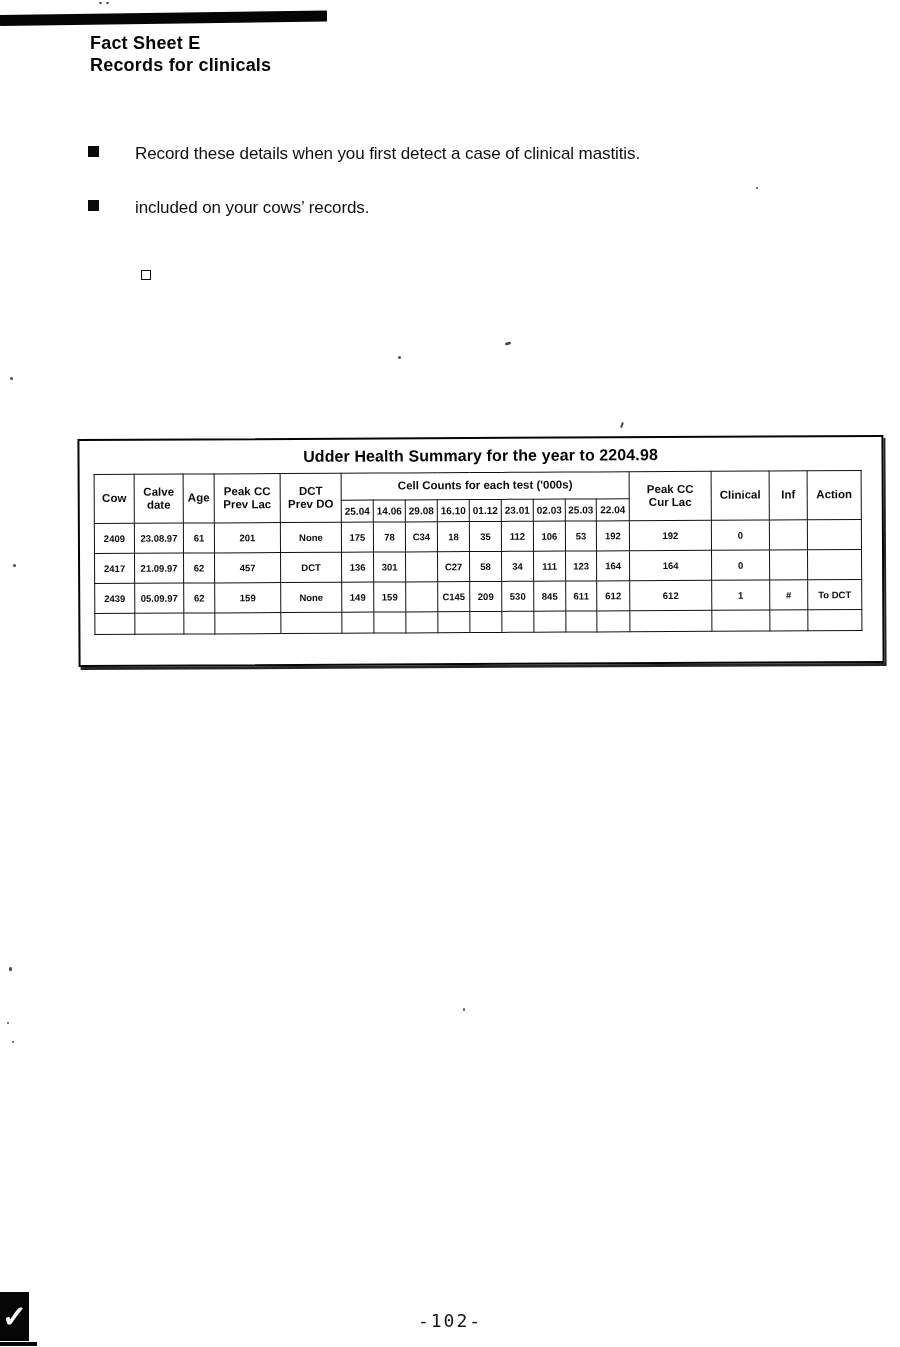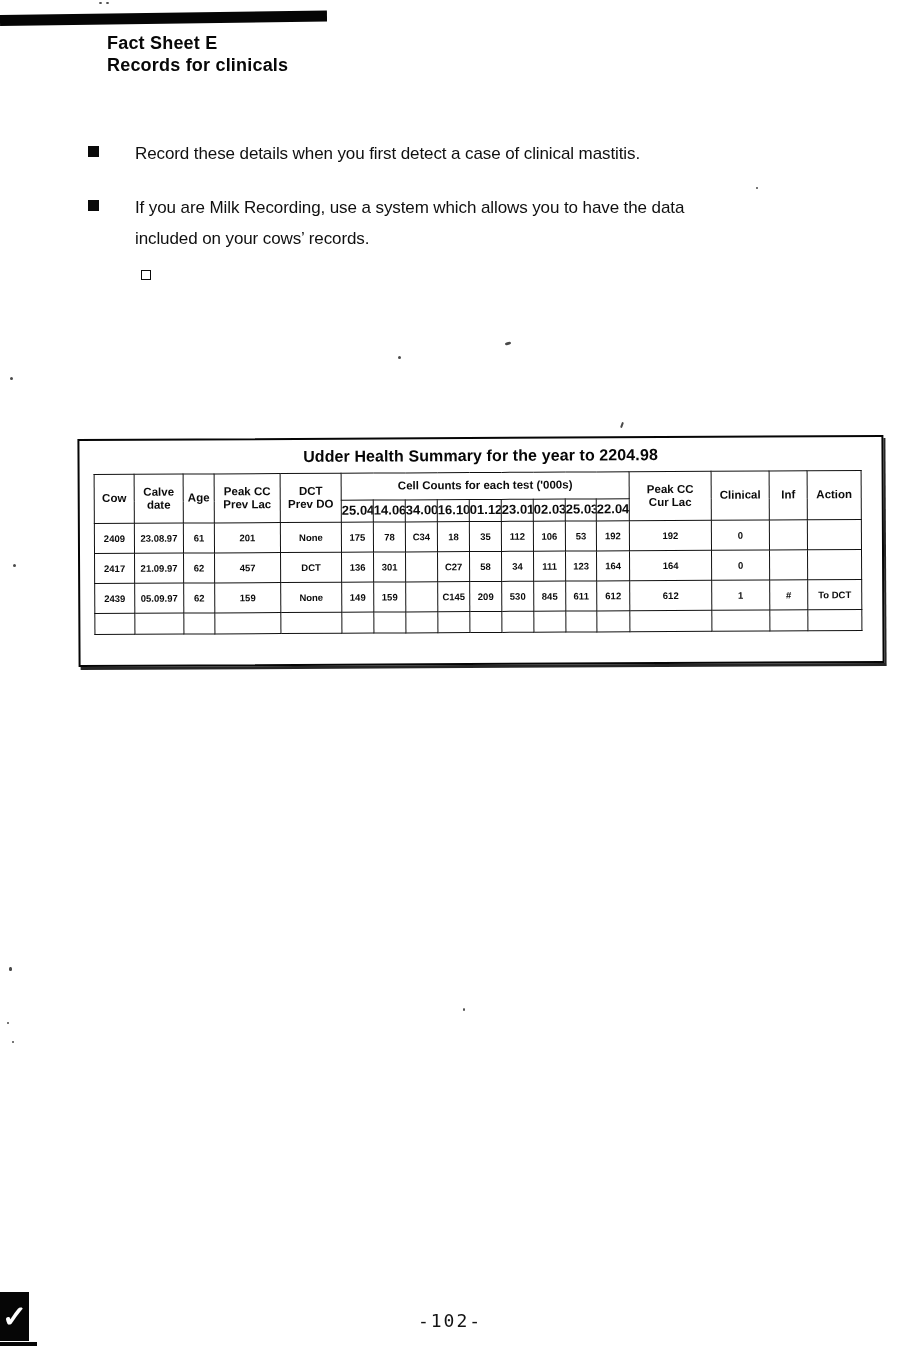--- a/index.html
+++ b/index.html
@@ -15,21 +15,21 @@
   
   .top-bar{
     position:absolute;left:0;top:15px;width:327px;height:11px;
     background:#050505;
     transform:rotate(-0.8deg);transform-origin:left center;
   }
   
   .fact-head{
     position:absolute;left:90px;top:32px;
     font-weight:bold;font-size:18px;line-height:22px;
-    letter-spacing:0.2px;color:#070707;margin-left:17px;
+    letter-spacing:0.2px;color:#070707;
   }
   
   .bullet-sq{
     position:absolute;width:11px;height:11px;background:#0a0a0a;
   }
   .open-sq{
     position:absolute;width:8px;height:8px;background:#fff;border:1.8px solid #0a0a0a;
   }
   .body-text{
     position:absolute;left:135px;
@@ -59,21 +59,21 @@
   table.udder th, table.udder td{
     border:1.4px solid #111;
     padding:0;margin:0;
     text-align:center;vertical-align:middle;
     color:#0b0b0b;overflow:hidden;
   }
   table.udder th{
     font-size:11.5px;font-weight:bold;line-height:1.15;
     white-space:pre-line;
   }
-  tr.date-row th{font-size:13px;height:21px;}
+  tr.date-row th{font-size:10px;height:21px;}
   tr.main-head th{height:26px;}
   tr.data-row td{height:29px;font-size:9.5px;font-weight:bold;}
   tr.empty-row td{height:20px;}
   td.dash-left{border-left:1.4px dashed #333;}
   
   .page-number{
     position:absolute;left:50%;top:1310px;transform:translateX(-50%);
     font-family:"DejaVu Sans Mono",monospace;
     font-size:18px;letter-spacing:2px;color:#141414;
   }
@@ -102,21 +102,20 @@
     <div>Records for clinicals</div>
   </div>
 
   <span class="bullet-sq" style="left:88px;top:146px;"></span>
   <div class="body-text" style="top:138px;text-align:right;">
     <div>Record these details when you first detect a case of clinical mastitis.</div>
   </div>
 
   <span class="bullet-sq" style="left:88px;top:200px;"></span>
   <div class="body-text" style="top:192px;">
-    <div>If you are Milk Recording, use a system which allows you to have the data</div>
     <div>included on your cows’ records.</div>
   </div>
 
   <span class="open-sq" style="left:141px;top:270px;"></span>
 
   <div class="summary-box">
     <div class="summary-title">Udder Health Summary for the year to 2204.98</div>
     <table class="udder">
       <colgroup>
         <col style="width:40px">
@@ -151,21 +150,21 @@
           <th colspan="9">Cell Counts for each test ('000s)</th>
           <th rowspan="2">Peak CC
 Cur Lac</th>
           <th rowspan="2">Clinical</th>
           <th rowspan="2">Inf</th>
           <th rowspan="2">Action</th>
         </tr>
         <tr class="date-row">
           <th>25.04</th>
           <th>14.06</th>
-          <th>34.00</th>
+          <th>29.08</th>
           <th>16.10</th>
           <th>01.12</th>
           <th>23.01</th>
           <th>02.03</th>
           <th>25.03</th>
           <th>22.04</th>
         </tr>
       </thead>
       <tbody>
           <tr class="data-row">

